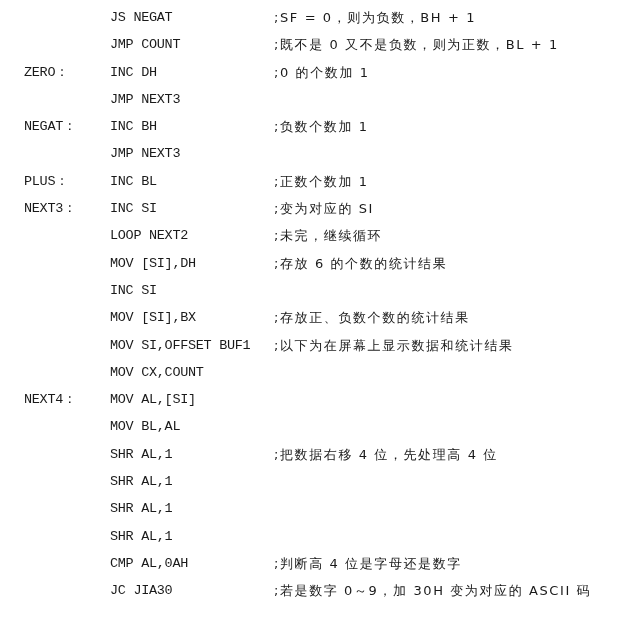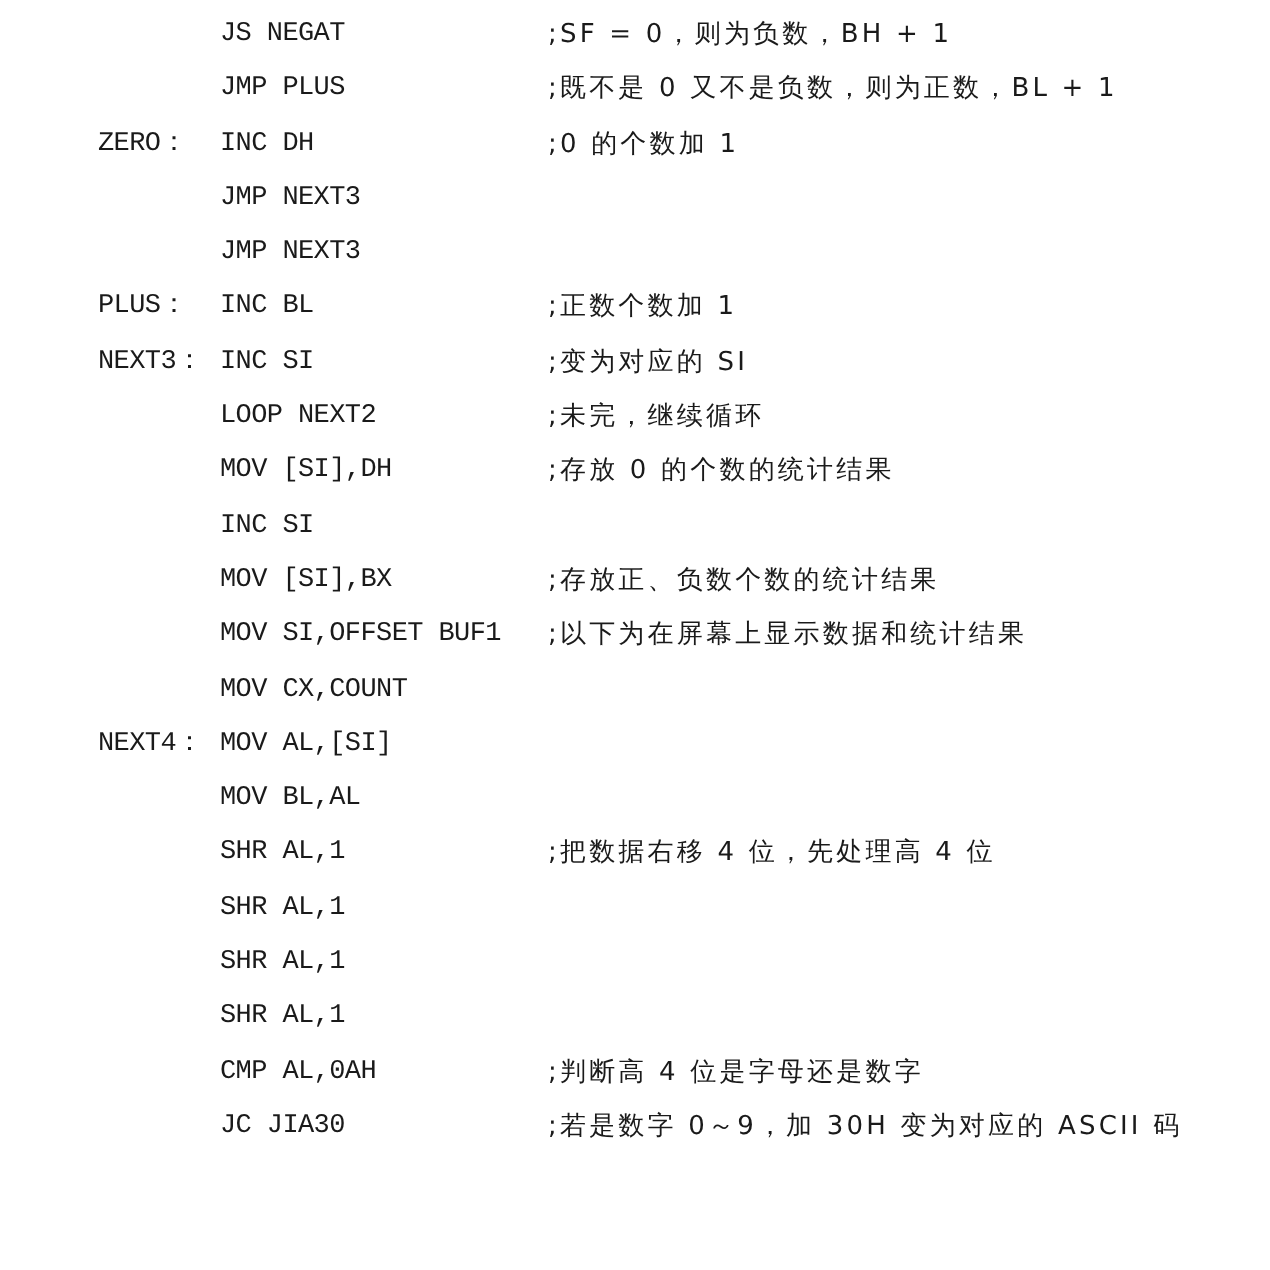--- a/index.html
+++ b/index.html
@@ -1,46 +1,51 @@
 <!DOCTYPE html>
 <html><head>
 <meta charset="utf-8">
 <style>
   html, body { margin: 0; padding: 0; background: #ffffff; }
   body { width: 635px; height: 635px; overflow: hidden; position: relative;
          font-family: "Liberation Serif", "DejaVu Serif", serif; color: #1a1a1a; }
   .code { position: absolute; left: 0; top: 4px; width: 635px; }
   .line { position: relative; height: 27.3px; font-size: 14.5px; line-height: 27.3px; white-space: nowrap; }
-  .label { position: absolute; left: 49px; font-family: "Liberation Mono", "DejaVu Sans Mono", monospace; font-size: 13.5px; letter-spacing: -0.3px; }
+  .label { position: absolute; left: 24px; font-family: "Liberation Mono", "DejaVu Sans Mono", monospace; font-size: 13.5px; letter-spacing: -0.3px; }
   .instr { position: absolute; left: 110px; font-family: "Liberation Mono", "DejaVu Sans Mono", monospace; font-size: 13.5px; letter-spacing: -0.3px; }
   .comment { position: absolute; left: 274px; font-family: "DejaVu Sans", "Liberation Sans", sans-serif; font-size: 13px; letter-spacing: 1.6px; }
 </style>
 </head>
 <body>
 
 <div class="code" id="code">
     <div class="line">
       <span class="label"></span>
       <span class="instr">JS NEGAT</span>
       <span class="comment">;SF = 0，则为负数，BH + 1</span>
     </div>
     <div class="line">
       <span class="label"></span>
-      <span class="instr">JMP PLUS</span>
+      <span class="instr">JMP COUNT</span>
       <span class="comment">;既不是 0 又不是负数，则为正数，BL + 1</span>
     </div>
     <div class="line">
       <span class="label">ZERO：</span>
       <span class="instr">INC DH</span>
       <span class="comment">;0 的个数加 1</span>
     </div>
     <div class="line">
       <span class="label"></span>
       <span class="instr">JMP NEXT3</span>
       <span class="comment"></span>
+    </div>
+    <div class="line">
+      <span class="label">NEGAT：</span>
+      <span class="instr">INC BH</span>
+      <span class="comment">;负数个数加 1</span>
     </div>
     <div class="line">
       <span class="label"></span>
       <span class="instr">JMP NEXT3</span>
       <span class="comment"></span>
     </div>
     <div class="line">
       <span class="label">PLUS：</span>
       <span class="instr">INC BL</span>
       <span class="comment">;正数个数加 1</span>
@@ -51,21 +56,21 @@
       <span class="comment">;变为对应的 SI</span>
     </div>
     <div class="line">
       <span class="label"></span>
       <span class="instr">LOOP NEXT2</span>
       <span class="comment">;未完，继续循环</span>
     </div>
     <div class="line">
       <span class="label"></span>
       <span class="instr">MOV [SI],DH</span>
-      <span class="comment">;存放 0 的个数的统计结果</span>
+      <span class="comment">;存放 6 的个数的统计结果</span>
     </div>
     <div class="line">
       <span class="label"></span>
       <span class="instr">INC SI</span>
       <span class="comment"></span>
     </div>
     <div class="line">
       <span class="label"></span>
       <span class="instr">MOV [SI],BX</span>
       <span class="comment">;存放正、负数个数的统计结果</span>

